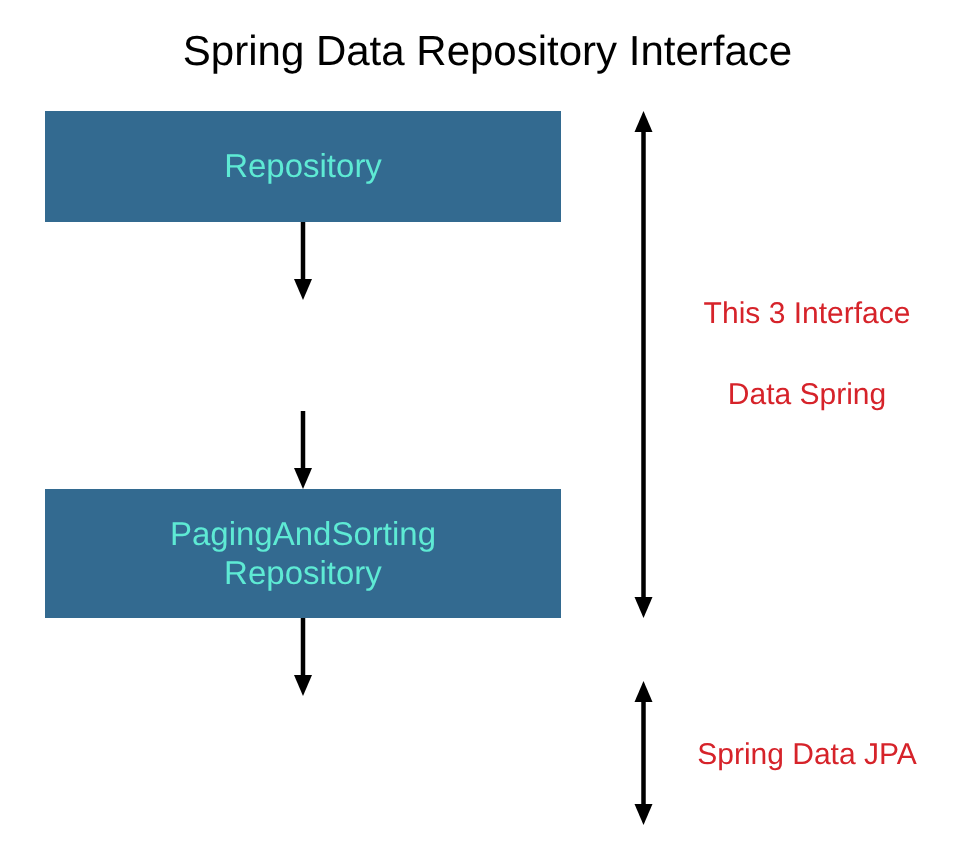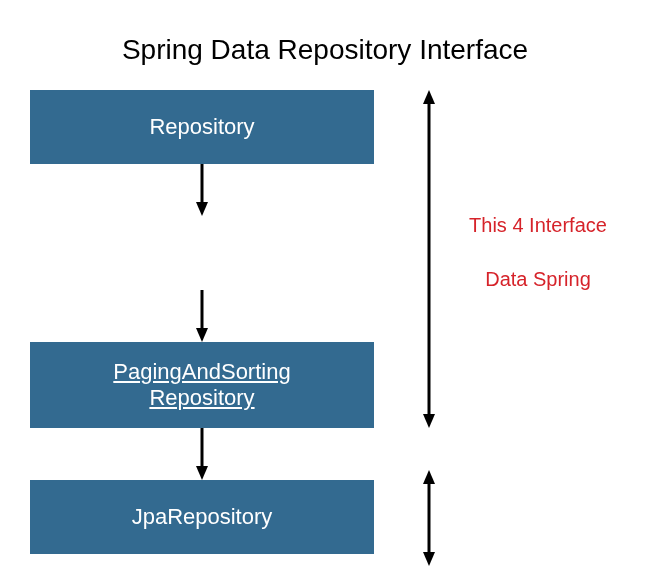--- a/index.html
+++ b/index.html
@@ -8,44 +8,44 @@
       height: 576px;
       background: #ffffff;
       font-family: "Segoe UI", Arial, sans-serif;
       position: relative;
     }
     .title {
       text-align: center;
       font-size: 28px;
       font-weight: 400;
       color: #000;
-      padding-top: 34px;
+      padding-top: 18px;
       padding-bottom: 10px;
       width: 100%;
     }
     .diagram {
       position: relative;
       width: 100%;
       height: 510px;
     }
     .box {
       position: absolute;
       left: 30px;
       width: 344px;
       height: 74px;
       background: #336a90;
-      color: #ffffff;
+      color: #5eead4;
       display: flex;
       align-items: center;
       justify-content: center;
       font-size: 22px;
       text-align: center;
       line-height: 1.2;
     }
-    .box.multiline { font-size: 22px; text-decoration: underline; }
+    .box.multiline { font-size: 22px; }
     .arrow-down {
       position: absolute;
       left: 196px;
       width: 12px;
     }
     .arrow-down svg { display: block; }
     .bracket {
       position: absolute;
     }
     .bracket svg { display: block; }
@@ -90,40 +90,40 @@
     </div>
   </div>
 
   <div class="arrow-down" style="top:352px">
     <svg width="12" height="52" viewBox="0 0 12 52">
       <line x1="6" y1="0" x2="6" y2="40" stroke="#000" stroke-width="3"></line>
       <polygon points="6,52 0,38 12,38" fill="#000"></polygon>
     </svg>
   </div>
 
-  <div class="box" style="top:404px">
-    <span>JpaRepository</span>
-  </div>
 
   <div class="bracket" style="left:420px; top:14px;">
     <svg width="18" height="338" viewBox="0 0 18 338">
       <line x1="9" y1="12" x2="9" y2="326" stroke="#000" stroke-width="3"></line>
       <polygon points="9,0 3,14 15,14" fill="#000"></polygon>
       <polygon points="9,338 3,324 15,324" fill="#000"></polygon>
     </svg>
   </div>
 
   <div class="annotation" style="left:448px; top:136px; width:180px;">
-    <span>This 4 Interface</span><br>
+    <span>This 3 Interface</span><br>
     <br>
     <span>Data Spring</span>
   </div>
 
   <div class="bracket" style="left:420px; top:394px;">
     <svg width="18" height="96" viewBox="0 0 18 96">
       <line x1="9" y1="12" x2="9" y2="84" stroke="#000" stroke-width="3"></line>
       <polygon points="9,0 3,14 15,14" fill="#000"></polygon>
       <polygon points="9,96 3,82 15,82" fill="#000"></polygon>
     </svg>
   </div>
 
+  <div class="annotation" style="left:448px; top:430px; width:180px;">
+    <span>Spring Data JPA</span>
+  </div>
 
 </div>
 
 </body></html>

